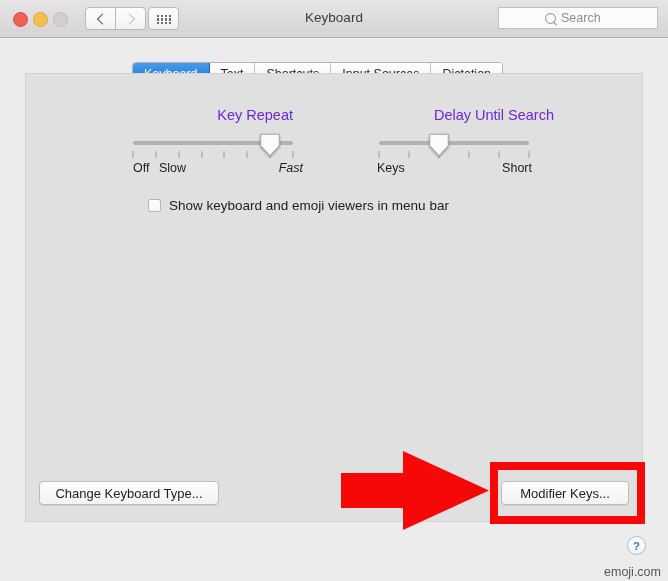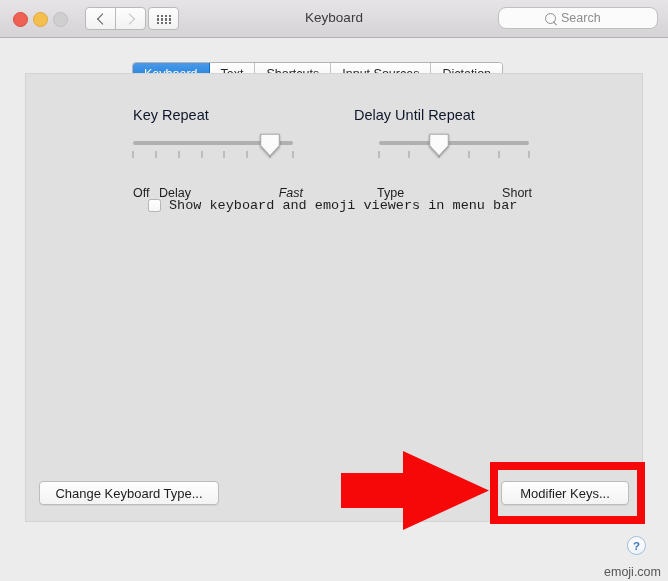--- a/index.html
+++ b/index.html
@@ -111,21 +111,21 @@
     font-size: 13.5px;
     color: #3c3c3c;
   }
 
   #search-field {
     position: absolute;
     right: 10px; top: 7px;
     width: 160px; height: 22px;
     background: #fbfbfb;
     border: 1px solid #c0c0c0;
-    border-radius: 8px;
+    border-radius: 0;
     box-sizing: border-box;
   }
   #search-field .sicon {
     position: absolute;
     left: 46px; top: 5px;
     width: 9px; height: 9px;
     border: 1.4px solid #8e8e8e;
     border-radius: 50%;
   }
   #search-field .sicon:after {
@@ -185,23 +185,23 @@
     border: 1px solid #d3d3d3;
     box-sizing: border-box;
   }
 
   
   .slider-group { position: absolute; }
   .slider-title {
     position: absolute;
     left: 0; top: 0;
     width: 100%;
-    text-align: left;
+    text-align: right;
     font-size: 14.5px;
-    color: #0f172a;
+    color: #6d28d9;
   }
   .slider-track {
     position: absolute;
     left: 0; top: 34px;
     width: 100%;
     height: 4px;
     background: #b0b0b0;
     border-radius: 2px;
   }
   .ticks {
@@ -232,34 +232,32 @@
     left: 0; top: 54px;
     width: 100%;
     height: 16px;
     font-size: 12.5px;
     color: #1d1d1d;
   }
   .slider-labels span {
     position: absolute;
     top: 0;
     white-space: nowrap;
-    margin-top: 25px;
   }
 
   #key-repeat-group  { left: 133px; top: 107px; width: 160px; }
   #delay-repeat-group{ left: 379px; top: 107px; width: 150px; }
 
   
   #show-viewers-row {
     position: absolute;
     left: 148px; top: 198px;
     display: flex;
     align-items: center;
     cursor: default;
-    font-family: Liberation Mono, monospace;
   }
   #show-viewers-box {
     width: 13px; height: 13px;
     background: linear-gradient(to bottom, #ffffff 0%, #f6f6f6 100%);
     border: 1px solid #b5b5b5;
     border-radius: 2.5px;
     box-sizing: border-box;
     flex: 0 0 auto;
   }
   #show-viewers-label {
@@ -397,43 +395,43 @@
         <i style="left: 85.7143%;"></i>
         <i style="left: 100%;"></i>
       </div>
     <div class="knob" id="key-repeat-knob" style="left: 85.7143%;">
       <svg width="21" height="24" viewBox="0 0 21 24">
         <path d="M1.2 1.2 H19.8 V13 L10.5 22.8 L1.2 13 Z" fill="#fbfbfb" stroke="#a8a8a8" stroke-width="1.1" stroke-linejoin="round"></path>
       </svg>
     </div>
     <div class="slider-labels">
       <span style="left:0px;">Off</span>
-      <span style="left:26px;">Delay</span>
+      <span style="left:26px;">Slow</span>
       <span style="right:-10px;font-style:italic;">Fast</span>
     </div>
   </div>
 
   <div class="slider-group" id="delay-repeat-group">
-    <div class="slider-title" style="left:-25px; width:200px;">Delay Until Repeat</div>
+    <div class="slider-title" style="left:-25px; width:200px;">Delay Until Search</div>
     <div class="slider-track"></div>
     <div class="ticks" id="delay-repeat-ticks">
         <i style="left: 0%;"></i>
         <i style="left: 20%;"></i>
         <i style="left: 40%;"></i>
         <i style="left: 60%;"></i>
         <i style="left: 80%;"></i>
         <i style="left: 100%;"></i>
       </div>
     <div class="knob" id="delay-repeat-knob" style="left: 40%;">
       <svg width="21" height="24" viewBox="0 0 21 24">
         <path d="M1.2 1.2 H19.8 V13 L10.5 22.8 L1.2 13 Z" fill="#fbfbfb" stroke="#a8a8a8" stroke-width="1.1" stroke-linejoin="round"></path>
       </svg>
     </div>
     <div class="slider-labels">
-      <span style="left:-2px;">Type</span>
+      <span style="left:-2px;">Keys</span>
       <span style="right:-3px;">Short</span>
     </div>
   </div>
 
   <div id="show-viewers-row">
     <span id="show-viewers-box"></span>
     <span id="show-viewers-label">Show keyboard and emoji viewers in menu bar</span>
   </div>
 
   <div class="push-button" id="modifier-keys-button">Modifier Keys...</div>

